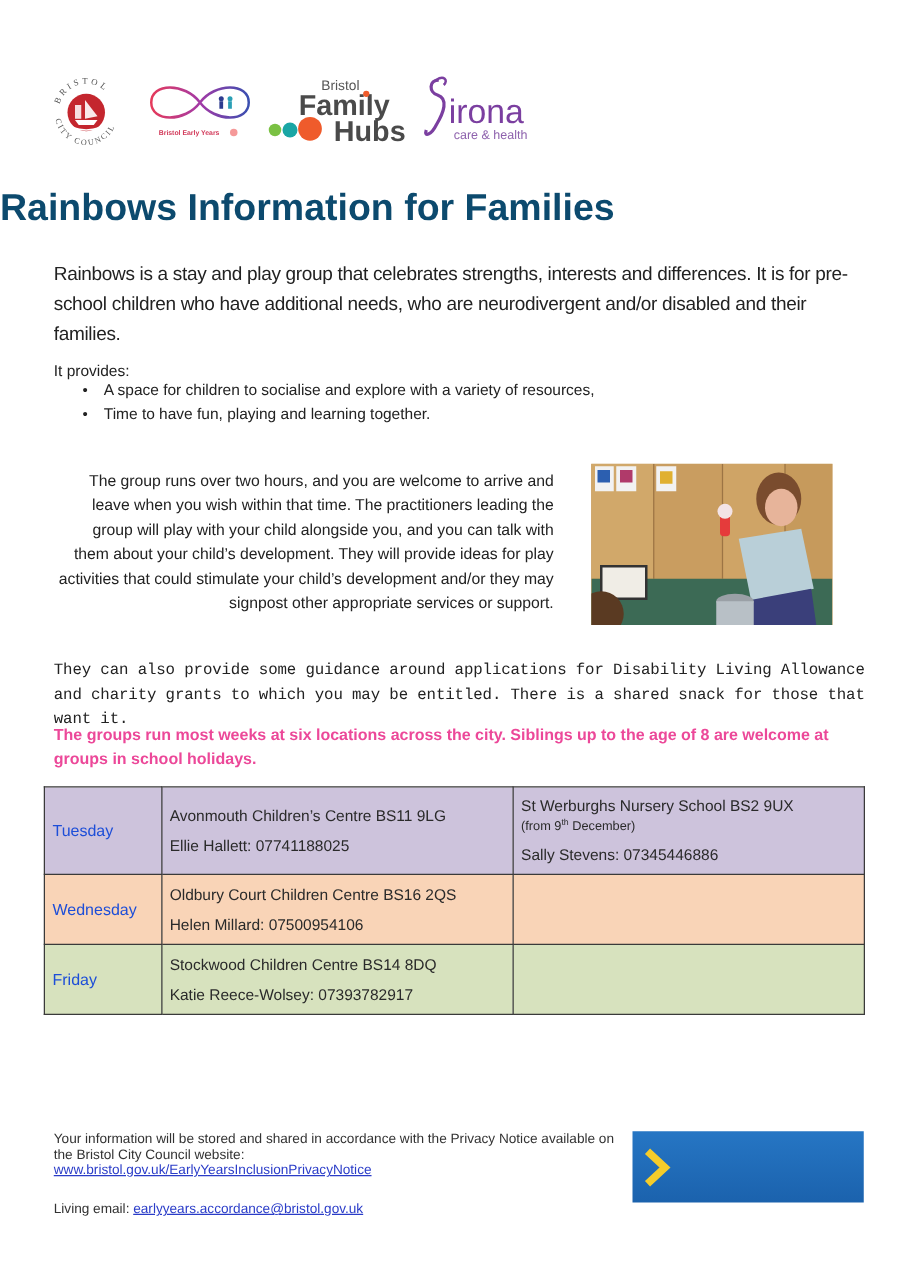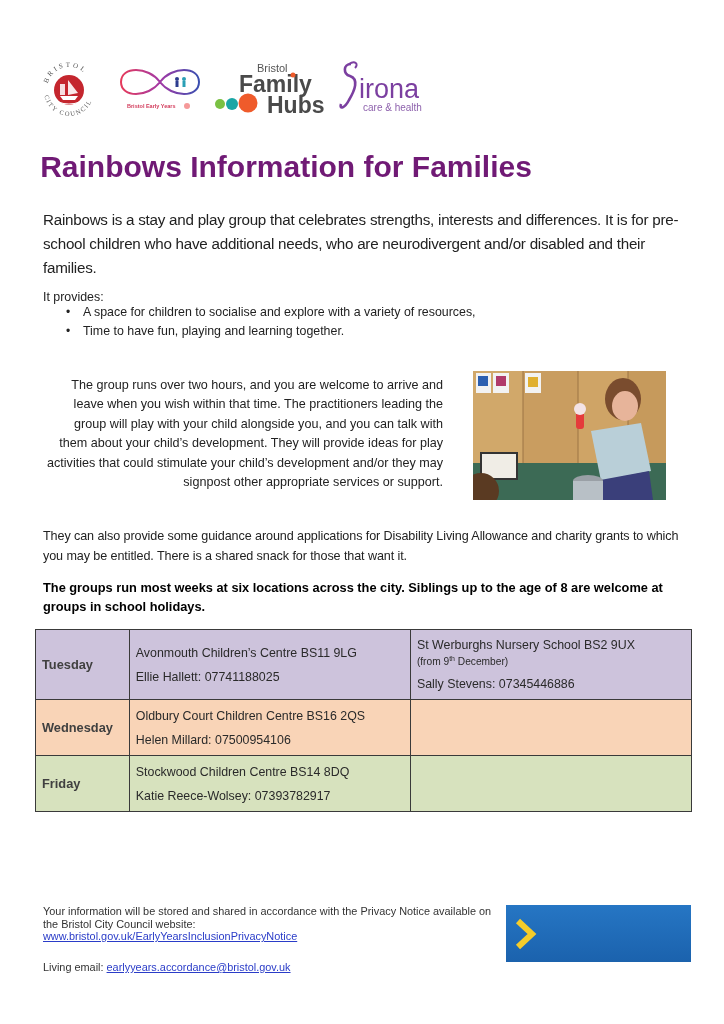--- a/index.html
+++ b/index.html
@@ -7,38 +7,38 @@
          font-family: "Liberation Sans", sans-serif; color: #1a1a1a; }
   .abs { position: absolute; }
 
   
   .logo-bcc { left: 38px; top: 58px; width: 62px; height: 62px; }
   .logo-bey { left: 113px; top: 60px; width: 95px; height: 55px; }
   .logo-fh { left: 213px; top: 58px; width: 118px; height: 58px; }
   .logo-sirona { left: 337px; top: 58px; width: 90px; height: 58px; }
 
   h1.title { position: absolute; left: 0; width: 572px; top: 150px; margin: 0;
-             text-align: center; font-size: 30px; font-weight: bold; color: #701a75; letter-spacing: 0px; }
+             text-align: left; font-size: 30px; font-weight: bold; color: #0c4a6e; letter-spacing: 0px; }
 
   .intro { left: 43px; top: 208px; width: 650px; font-size: 15.2px; line-height: 24px; color: #222; letter-spacing: -0.25px; }
   .provides-label { left: 43px; top: 290px; font-size: 12.4px; color: #222; }
   ul.provides { position: absolute; left: 43px; top: 303px; margin: 0; padding: 0 0 0 40px; font-size: 12.4px; line-height: 19px; color: #222; list-style: none; }
   ul.provides li { position: relative; }
   ul.provides li::before { content: "•"; position: absolute; left: -17px; top: 0; font-size: 12px; }
 
   .group-para { left: 43px; top: 376px; width: 400px; font-size: 12.6px; line-height: 19.4px; color: #222; text-align: right; }
   .photo { left: 473px; top: 371px; width: 193px; height: 129px; overflow: hidden; background: #c9a063; }
 
-  .guidance { left: 43px; top: 527px; width: 650px; font-size: 12.6px; line-height: 19.6px; color: #222; letter-spacing: -0.1px; }
-  .green-note { left: 43px; top: 578px; width: 650px; font-size: 12.8px; line-height: 19px; color: #000000; font-weight: bold; }
+  .guidance { left: 43px; top: 527px; width: 650px; font-size: 12.6px; line-height: 19.6px; color: #222; letter-spacing: -0.1px; font-family: Liberation Mono, monospace; }
+  .green-note { left: 43px; top: 578px; width: 650px; font-size: 12.8px; line-height: 19px; color: #ec4899; font-weight: bold; }
 
   table.schedule { position: absolute; left: 35px; top: 629px; width: 657px; border-collapse: collapse; font-size: 12.4px; color: #2a2a2a; }
   table.schedule td, table.schedule th { border: 1.3px solid #3a3a3a; padding: 0 6px; vertical-align: middle; }
   table.schedule th { height: 18px; font-weight: bold; font-size: 12.6px; color: #111; text-align: center; background: #fff; }
-  table.schedule td.day { width: 81px; font-weight: bold; font-size: 12.8px; color: #404040; }
+  table.schedule td.day { width: 81px; font-weight: normal; font-size: 12.8px; color: #1d4ed8; }
   table.schedule td.slot { width: 272px; }
   table.schedule tr.tue td { background: #cdc3dc; height: 69px; }
   table.schedule tr.wed td { background: #f9d4b7; height: 55px; }
   table.schedule tr.thu td { background: #ffffff; height: 55px; }
   table.schedule tr.fri td { background: #d7e2be; height: 55px; }
   .venue { display: block; line-height: 16px; }
   .contact { display: block; line-height: 16px; margin-top: 8px; }
   .contact.tight { margin-top: 0; }
   .note { display: block; font-size: 10.2px; line-height: 12px; }
   .note sup { font-size: 7px; }

